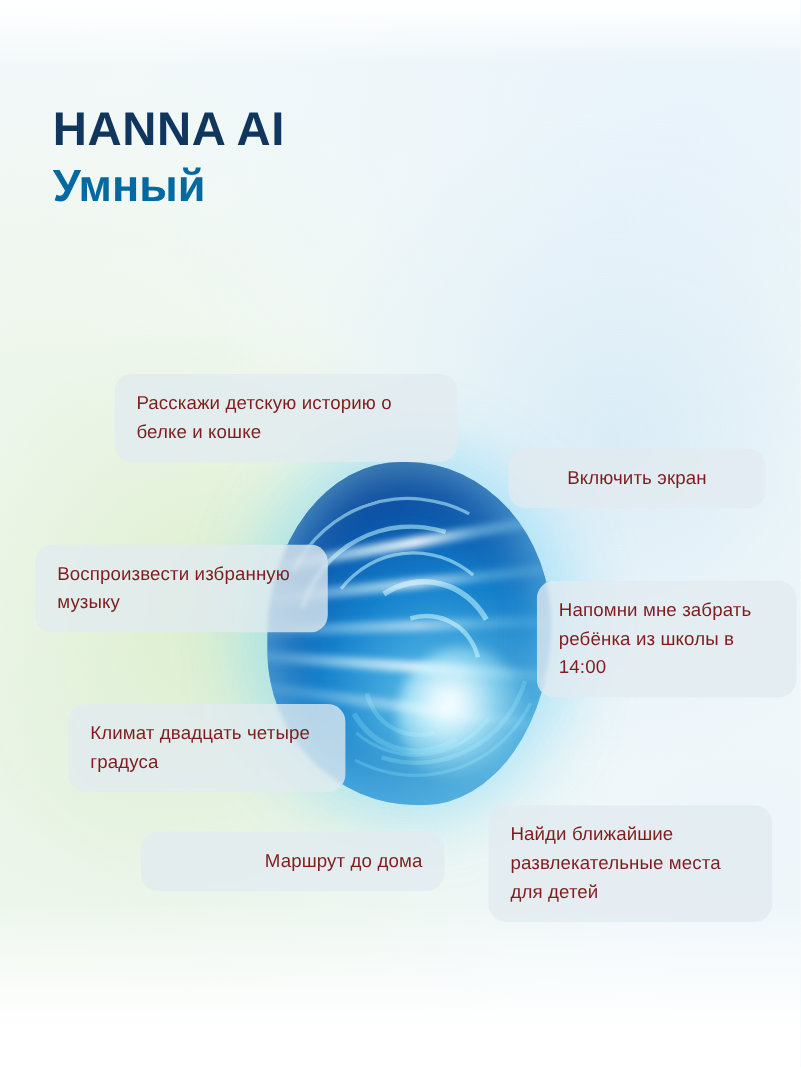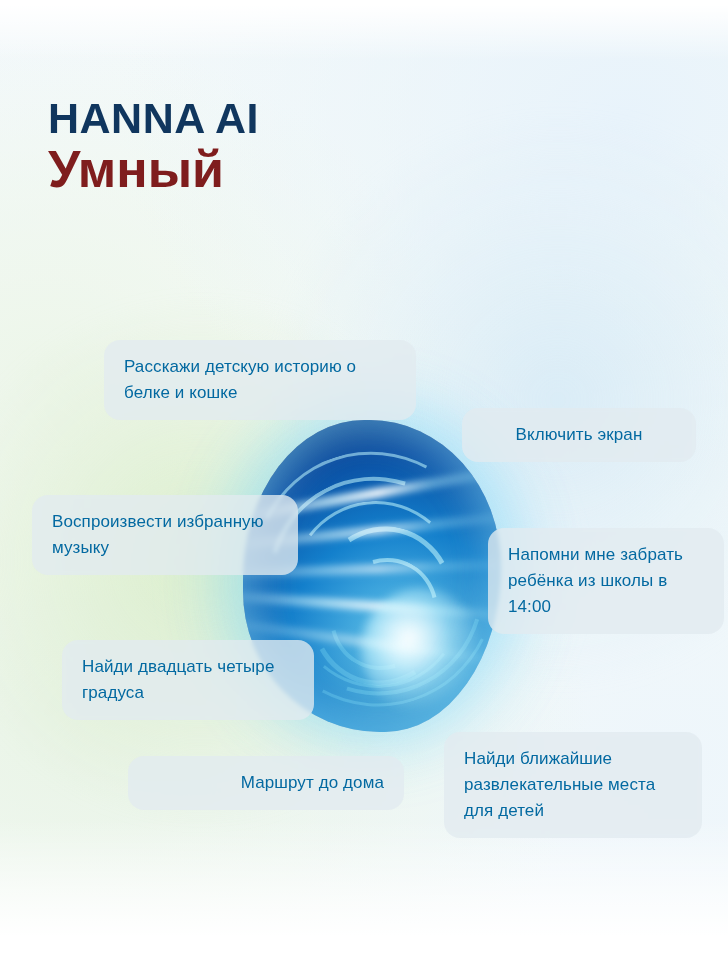--- a/index.html
+++ b/index.html
@@ -84,24 +84,24 @@
     font-size: 43px;
     line-height: 52px;
     font-weight: 700;
     letter-spacing: 0.5px;
     color: #10365e;
     margin-top: 24px;
   }
   .heading .sub1,
   .heading .sub2 {
     display: block;
-    font-size: 52px;
+    font-size: 41px;
     line-height: 50px;
     font-weight: 700;
-    color: #7f1d1d;
+    color: #0369a1;
   }
 
   
   .orb-wrap {
     position: absolute;
     left: 243px;
     top: 420px;
     width: 258px;
     height: 312px;
     z-index: 4;
@@ -172,21 +172,21 @@
     box-shadow: inset 0 0 34px 10px rgba(120,225,255,0.35);
   }
 
   
   .bubble {
     position: absolute;
     z-index: 6;
     border-radius: 16px;
     padding: 14px 20px;
     background: rgba(226,235,239,0.78);
-    color: #0369a1;
+    color: #7f1d1d;
     font-size: 17px;
     line-height: 26px;
     letter-spacing: 0.1px;
     backdrop-filter: blur(2px);
   }
   .b-story   { left: 104px; top: 340px;  width: 272px; }
   .b-screen  { left: 462px; top: 408px;  width: 194px; text-align: center; }
   .b-music   { left: 32px;  top: 495px;  width: 226px; }
   .b-remind  { left: 488px; top: 528px;  width: 196px; }
   .b-climate { left: 62px;  top: 640px;  width: 212px; }
@@ -224,17 +224,17 @@
       <div class="streak s5"></div>
       <div class="hotspot"></div>
       <div class="edge-light"></div>
     </div>
   </div>
 
   <div class="bubble b-story">Расскажи детскую историю о белке и кошке</div>
   <div class="bubble b-music">Воспроизвести избранную музыку</div>
   <div class="bubble b-screen">Включить экран</div>
   <div class="bubble b-remind">Напомни мне забрать ребёнка из школы в 14:00</div>
-  <div class="bubble b-climate">Найди двадцать четыре градуса</div>
+  <div class="bubble b-climate">Климат двадцать четыре градуса</div>
   <div class="bubble b-route">Маршрут до дома</div>
   <div class="bubble b-places">Найди ближайшие развлекательные места для детей</div>
 
 </div>
 
 </body></html>

